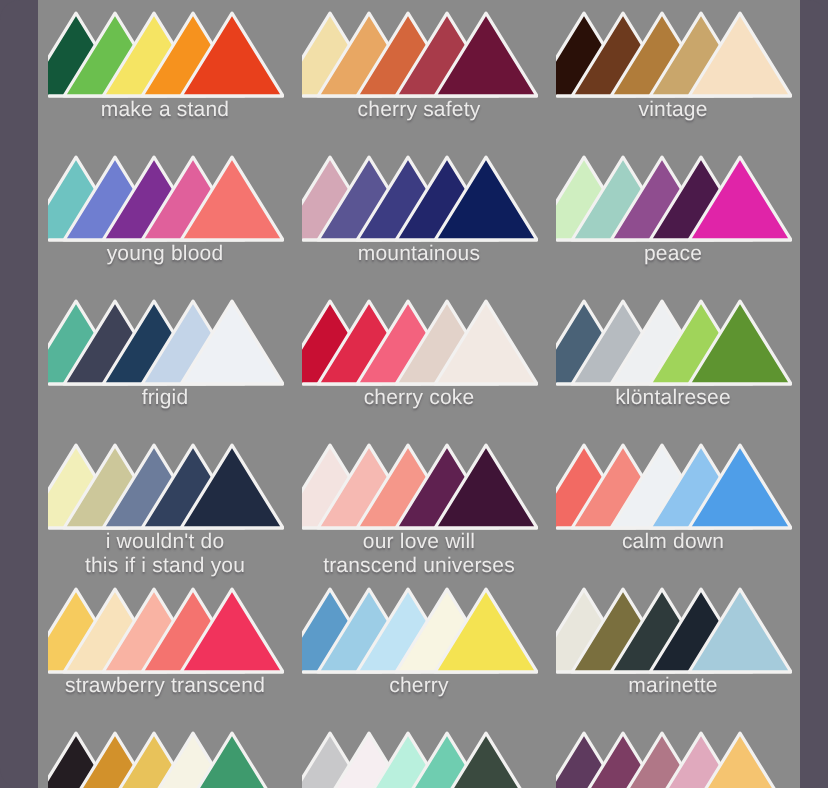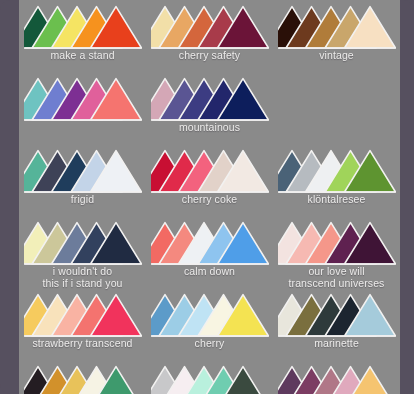--- a/index.html
+++ b/index.html
@@ -160,20 +160,21 @@
                 </g>
                 <g>
                   <polygon points="47,43 72.5,1.6 98,43" fill="#e0609b" stroke="#f2f1f0" stroke-width="1.6" stroke-linejoin="round"></polygon>
                 </g>
                 <g>
                   <polygon points="66.5,43 92,1.6 117.5,43" fill="#f5746f" stroke="#f2f1f0" stroke-width="1.6" stroke-linejoin="round"></polygon>
                 </g>
                 <line x1="0.5" y1="43" x2="117.5" y2="43" stroke="#f2f1f0" stroke-width="1.6"></line>
               </svg>
             </div>
+            <span class="label">young blood</span>
           </div>
           <div class="swatch">
             <div class="mtn-wrap">
               <svg class="mtn-svg" width="118" height="44" viewBox="0 0 118 44">
                 <g>
                   <polygon points="-11.5,43 14,1.6 39.5,43" fill="#d4a7b6" stroke="#f2f1f0" stroke-width="1.6" stroke-linejoin="round"></polygon>
                 </g>
                 <g>
                   <polygon points="8,43 33.5,1.6 59,43" fill="#5a5593" stroke="#f2f1f0" stroke-width="1.6" stroke-linejoin="round"></polygon>
                 </g>
@@ -183,20 +184,43 @@
                 <g>
                   <polygon points="47,43 72.5,1.6 98,43" fill="#22266b" stroke="#f2f1f0" stroke-width="1.6" stroke-linejoin="round"></polygon>
                 </g>
                 <g>
                   <polygon points="66.5,43 92,1.6 117.5,43" fill="#0d1e5c" stroke="#f2f1f0" stroke-width="1.6" stroke-linejoin="round"></polygon>
                 </g>
                 <line x1="0.5" y1="43" x2="117.5" y2="43" stroke="#f2f1f0" stroke-width="1.6"></line>
               </svg>
             </div>
             <span class="label">mountainous</span>
+          </div>
+          <div class="swatch">
+            <div class="mtn-wrap">
+              <svg class="mtn-svg" width="118" height="44" viewBox="0 0 118 44">
+                <g>
+                  <polygon points="-11.5,43 14,1.6 39.5,43" fill="#cfeec0" stroke="#f2f1f0" stroke-width="1.6" stroke-linejoin="round"></polygon>
+                </g>
+                <g>
+                  <polygon points="8,43 33.5,1.6 59,43" fill="#9fd0c3" stroke="#f2f1f0" stroke-width="1.6" stroke-linejoin="round"></polygon>
+                </g>
+                <g>
+                  <polygon points="27.5,43 53,1.6 78.5,43" fill="#8f4d8f" stroke="#f2f1f0" stroke-width="1.6" stroke-linejoin="round"></polygon>
+                </g>
+                <g>
+                  <polygon points="47,43 72.5,1.6 98,43" fill="#4b1a4a" stroke="#f2f1f0" stroke-width="1.6" stroke-linejoin="round"></polygon>
+                </g>
+                <g>
+                  <polygon points="66.5,43 92,1.6 117.5,43" fill="#e024a8" stroke="#f2f1f0" stroke-width="1.6" stroke-linejoin="round"></polygon>
+                </g>
+                <line x1="0.5" y1="43" x2="117.5" y2="43" stroke="#f2f1f0" stroke-width="1.6"></line>
+              </svg>
+            </div>
+            <span class="label">peace</span>
           </div>
         </div>
         <div class="row">
           <div class="swatch">
             <div class="mtn-wrap">
               <svg class="mtn-svg" width="118" height="44" viewBox="0 0 118 44">
                 <g>
                   <polygon points="-11.5,43 14,1.6 39.5,43" fill="#55b499" stroke="#f2f1f0" stroke-width="1.6" stroke-linejoin="round"></polygon>
                 </g>
                 <g>
@@ -285,62 +309,62 @@
                 <line x1="0.5" y1="43" x2="117.5" y2="43" stroke="#f2f1f0" stroke-width="1.6"></line>
               </svg>
             </div>
             <span class="label">i wouldn't do
 this if i stand you</span>
           </div>
           <div class="swatch">
             <div class="mtn-wrap">
               <svg class="mtn-svg" width="118" height="44" viewBox="0 0 118 44">
                 <g>
-                  <polygon points="-11.5,43 14,1.6 39.5,43" fill="#f26a63" stroke="#f2f1f0" stroke-width="1.6" stroke-linejoin="round"></polygon>
-                </g>
-                <g>
-                  <polygon points="8,43 33.5,1.6 59,43" fill="#f4897f" stroke="#f2f1f0" stroke-width="1.6" stroke-linejoin="round"></polygon>
-                </g>
-                <g>
-                  <polygon points="27.5,43 53,1.6 78.5,43" fill="#eef1f4" stroke="#f2f1f0" stroke-width="1.6" stroke-linejoin="round"></polygon>
-                </g>
-                <g>
-                  <polygon points="47,43 72.5,1.6 98,43" fill="#8ec4ef" stroke="#f2f1f0" stroke-width="1.6" stroke-linejoin="round"></polygon>
-                </g>
-                <g>
-                  <polygon points="66.5,43 92,1.6 117.5,43" fill="#4f9ee8" stroke="#f2f1f0" stroke-width="1.6" stroke-linejoin="round"></polygon>
-                </g>
-                <line x1="0.5" y1="43" x2="117.5" y2="43" stroke="#f2f1f0" stroke-width="1.6"></line>
-              </svg>
-            </div>
-            <span class="label">calm down</span>
-          </div>
-          <div class="swatch">
-            <div class="mtn-wrap">
-              <svg class="mtn-svg" width="118" height="44" viewBox="0 0 118 44">
-                <g>
                   <polygon points="-11.5,43 14,1.6 39.5,43" fill="#f3e3e0" stroke="#f2f1f0" stroke-width="1.6" stroke-linejoin="round"></polygon>
                 </g>
                 <g>
                   <polygon points="8,43 33.5,1.6 59,43" fill="#f6b9b2" stroke="#f2f1f0" stroke-width="1.6" stroke-linejoin="round"></polygon>
                 </g>
                 <g>
                   <polygon points="27.5,43 53,1.6 78.5,43" fill="#f5978a" stroke="#f2f1f0" stroke-width="1.6" stroke-linejoin="round"></polygon>
                 </g>
                 <g>
                   <polygon points="47,43 72.5,1.6 98,43" fill="#5f2150" stroke="#f2f1f0" stroke-width="1.6" stroke-linejoin="round"></polygon>
                 </g>
                 <g>
                   <polygon points="66.5,43 92,1.6 117.5,43" fill="#3f1436" stroke="#f2f1f0" stroke-width="1.6" stroke-linejoin="round"></polygon>
                 </g>
                 <line x1="0.5" y1="43" x2="117.5" y2="43" stroke="#f2f1f0" stroke-width="1.6"></line>
               </svg>
             </div>
             <span class="label">our love will
 transcend universes</span>
+          </div>
+          <div class="swatch">
+            <div class="mtn-wrap">
+              <svg class="mtn-svg" width="118" height="44" viewBox="0 0 118 44">
+                <g>
+                  <polygon points="-11.5,43 14,1.6 39.5,43" fill="#f26a63" stroke="#f2f1f0" stroke-width="1.6" stroke-linejoin="round"></polygon>
+                </g>
+                <g>
+                  <polygon points="8,43 33.5,1.6 59,43" fill="#f4897f" stroke="#f2f1f0" stroke-width="1.6" stroke-linejoin="round"></polygon>
+                </g>
+                <g>
+                  <polygon points="27.5,43 53,1.6 78.5,43" fill="#eef1f4" stroke="#f2f1f0" stroke-width="1.6" stroke-linejoin="round"></polygon>
+                </g>
+                <g>
+                  <polygon points="47,43 72.5,1.6 98,43" fill="#8ec4ef" stroke="#f2f1f0" stroke-width="1.6" stroke-linejoin="round"></polygon>
+                </g>
+                <g>
+                  <polygon points="66.5,43 92,1.6 117.5,43" fill="#4f9ee8" stroke="#f2f1f0" stroke-width="1.6" stroke-linejoin="round"></polygon>
+                </g>
+                <line x1="0.5" y1="43" x2="117.5" y2="43" stroke="#f2f1f0" stroke-width="1.6"></line>
+              </svg>
+            </div>
+            <span class="label">calm down</span>
           </div>
         </div>
         <div class="row">
           <div class="swatch">
             <div class="mtn-wrap">
               <svg class="mtn-svg" width="118" height="44" viewBox="0 0 118 44">
                 <g>
                   <polygon points="-11.5,43 14,1.6 39.5,43" fill="#f6cb5e" stroke="#f2f1f0" stroke-width="1.6" stroke-linejoin="round"></polygon>
                 </g>
                 <g>

